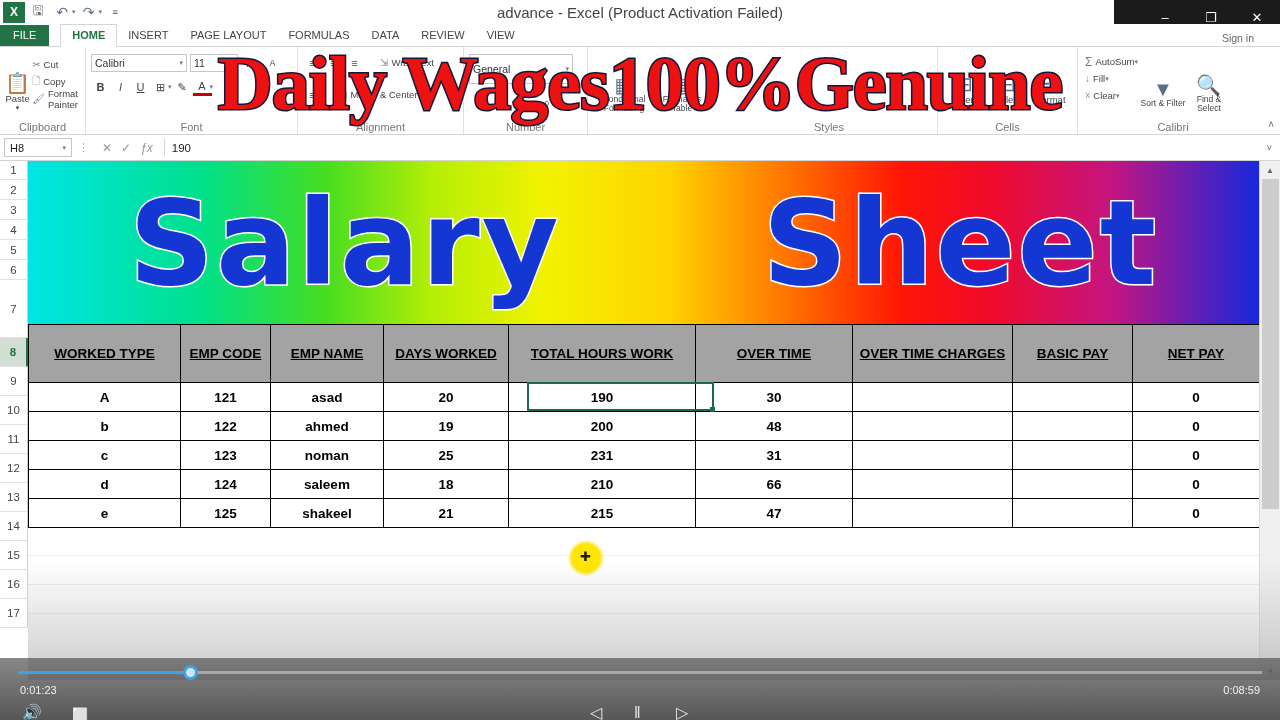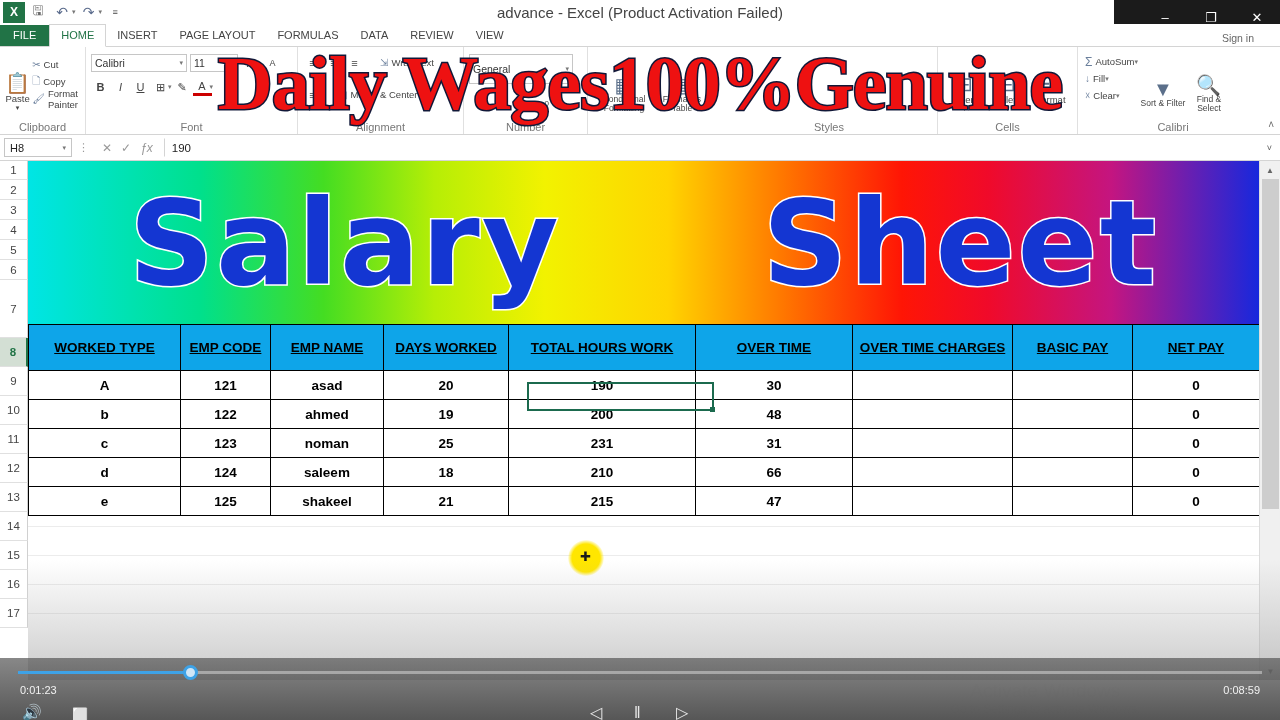--- a/index.html
+++ b/index.html
@@ -46,21 +46,21 @@
   }
   .tab-file {
     background: #217346; color: #fff; font-size: 11px; padding: 4px 13px 5px;
     font-weight: 500;
   }
   .tab {
     font-size: 11px; color: #444; padding: 4px 11px 5px;
   }
   .tab.active {
     color: #217346; background: #fff; border: 1px solid #d4d4d4;
-    border-bottom: 1px solid #fff; margin-bottom: -1px; font-weight: 400;
+    border-bottom: 1px solid #fff; margin-bottom: -1px; font-weight: 700; margin-left: 11px;
   }
   .signin {
     position: absolute; right: 26px; bottom: 2px; font-size: 10.5px; color: #666;
   }
   .ribbon-collapse {
     position: absolute; right: 6px; bottom: 2px; font-size: 10px; color: #666;
   }
 
   
   .ribbon {
@@ -165,21 +165,21 @@
     letter-spacing: 2px; line-height: 1;
   }
 
   .tbl { position: absolute; top: 163px; left: 0; right: 21px; }
   table { border-collapse: collapse; width: 100%; table-layout: fixed; }
   th, td {
     border: 1px solid #000; font-size: 13.5px; font-weight: bold;
     text-align: center; color: #000; height: 29px; padding: 0 2px;
   }
   thead th {
-    background: #0ea5e9; height: 46px; vertical-align: middle;
+    background: #a3a3a3; height: 58px; vertical-align: middle;
   }
   thead th span { text-decoration: underline; }
   tbody td { background: #fff; height: 29px; }
   .c-wt { width: 152px; } .c-ec { width: 90px; } .c-en { width: 113px; }
   .c-dw { width: 125px; } .c-th { width: 187px; } .c-ot { width: 157px; }
   .c-oc { width: 160px; } .c-bp { width: 120px; } .c-np { width: 127px; }
 
   .blankrow {
     height: 29px; border-bottom: 1px solid #ececec;
   }

